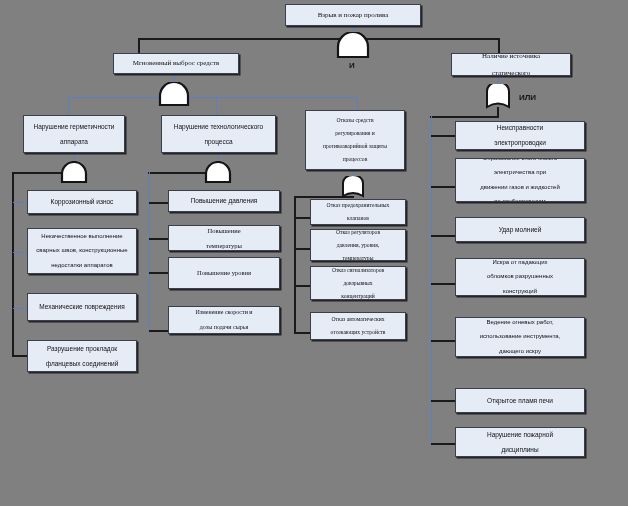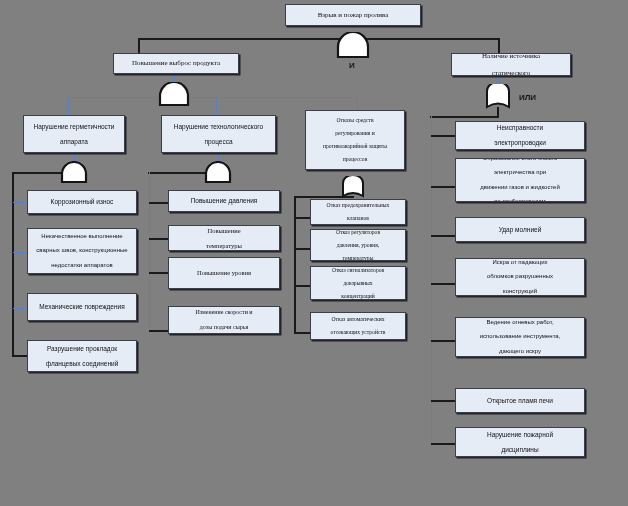--- a/index.html
+++ b/index.html
@@ -146,21 +146,21 @@
     <svg width="24" height="22" viewBox="0 0 24 22">
       <path d="M2 20 L2 7 A10 8 0 0 1 22 7 L22 20 Q12 14 2 20 Z" fill="#ffffff" stroke="#141418" stroke-width="2"></path>
     </svg>
   </div>
 
   <div class="box f7" style="left:285px;top:4px;width:136px;height:22px;">
     <span>Взрыв и пожар пролива</span>
   </div>
 
   <div class="box f7" style="left:113px;top:53px;width:126px;height:21px;">
-    <span>Повышение выброс продукта</span>
+    <span>Мгновенный выброс средств</span>
   </div>
 
   <div class="box f7" style="left:451px;top:53px;width:120px;height:23px;">
     <span>
       <span>Наличие источника</span><br>
       <span>статического</span>
     </span>
   </div>
 
   <div class="box f65 sans" style="left:23px;top:115px;width:102px;height:38px;">

